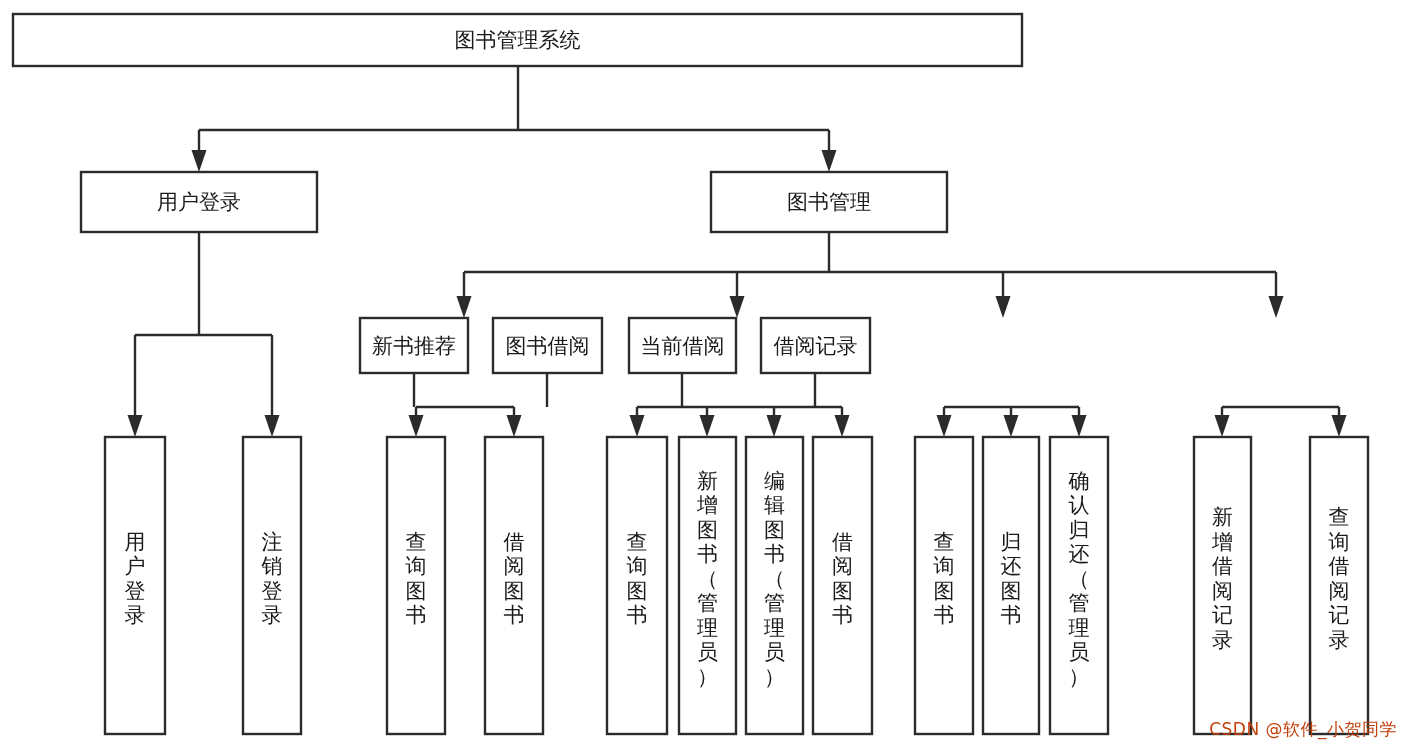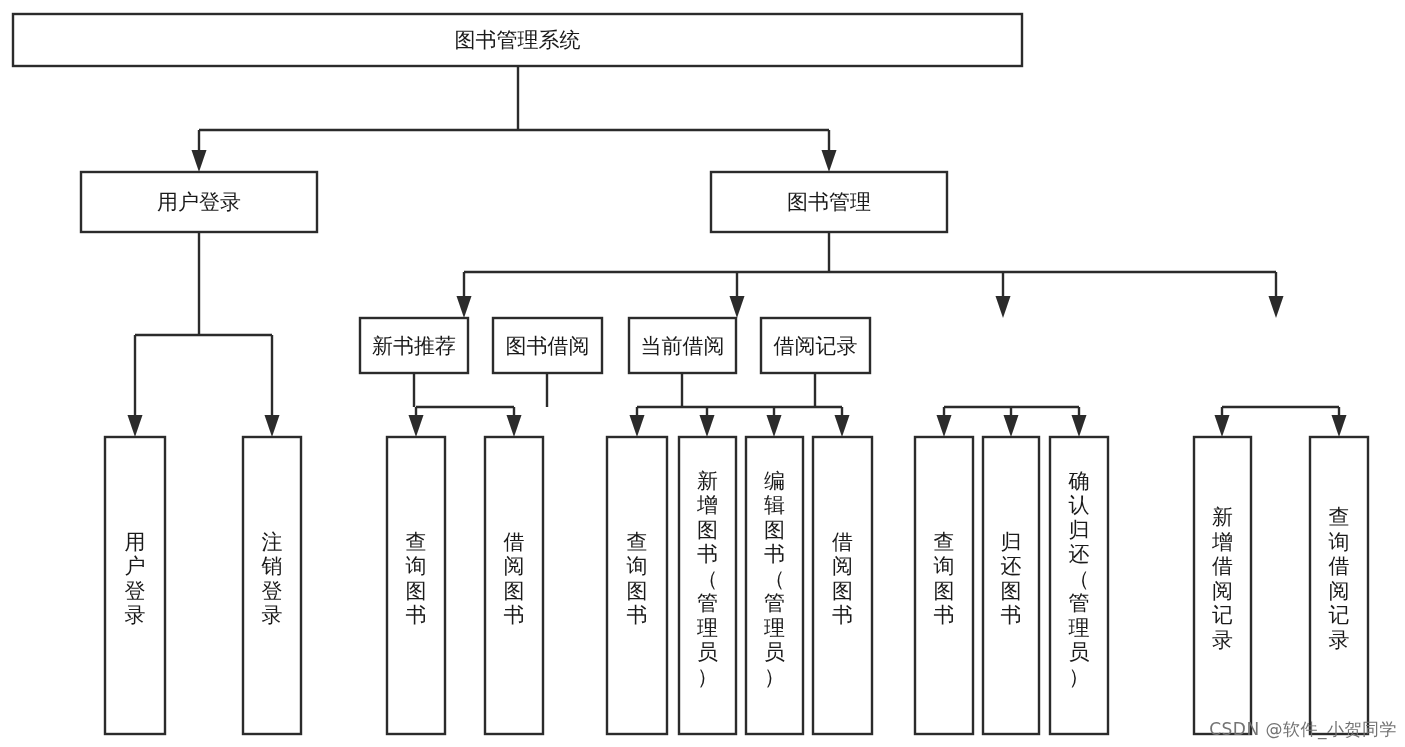--- a/index.html
+++ b/index.html
@@ -56,21 +56,21 @@
     font-size: 21px;
     fill: #1a1a1a;
     text-anchor: middle;
   }
   .watermark-text {
     position: absolute;
     right: 8px;
     bottom: 6px;
     font-family: "DejaVu Sans", "Liberation Sans", sans-serif;
     font-size: 17px;
-    color: #737373;
+    color: #c2410c;
     letter-spacing: 0.5px;
     white-space: nowrap;
     user-select: none;
   }
 </style>
 </head>
 <body>
 
 <div id="diagram-root">
   <svg id="tree-svg" viewBox="0 0 1405 747" xmlns="http://www.w3.org/2000/svg">

